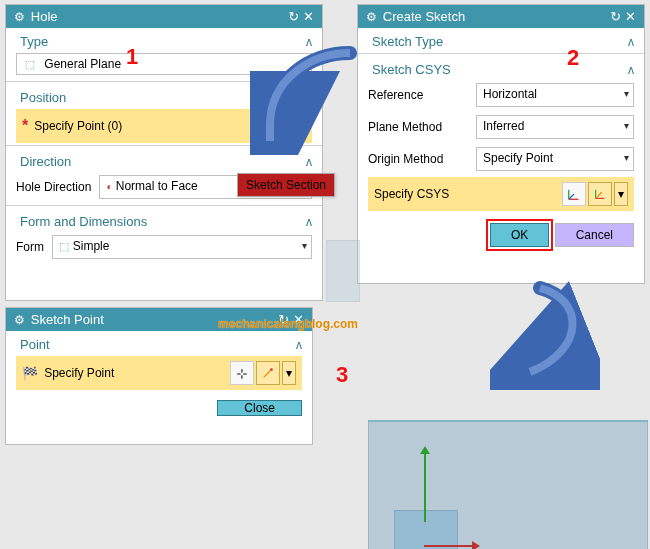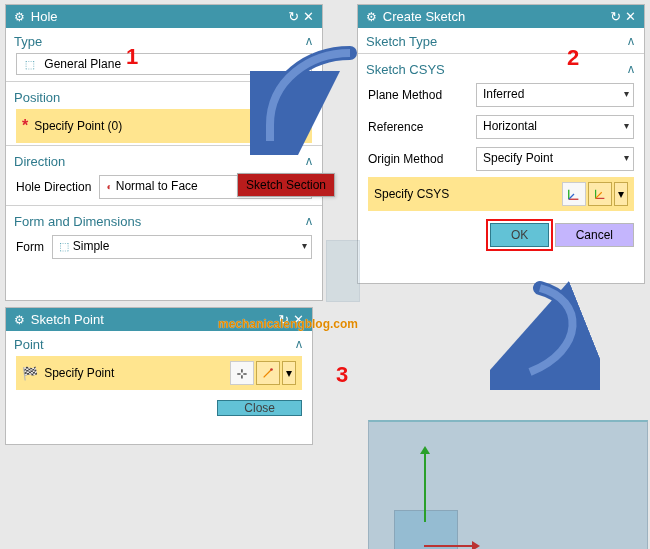--- a/index.html
+++ b/index.html
@@ -34,23 +34,24 @@
   }
   .panel-header .spacer { flex: 1; }
   .panel-header .hbtn {
     color: #fff;
     margin-left: 4px;
     font-size: 13px;
     cursor: pointer;
   }
   .section-title {
     color: #2e7a8c;
-    padding: 6px 10px 2px 8px;
+    padding: 6px 10px 2px 14px;
     font-size: 13px;
     display: flex;
+    align-items: center;
   }
   .section-title .caret {
     margin-left: auto;
     color: #2e7a8c;
     font-size: 12px;
   }
   .row {
     display: flex;
     align-items: center;
     padding: 4px 10px;
@@ -165,21 +166,21 @@
   .btn {
     border: 1px solid #b8b8b8;
     background: #c4b5fd;
     padding: 4px 20px;
     font-size: 12px;
     cursor: pointer;
   }
   .btn.ok {
     background: #62c2d6;
     border: 1px solid #2e7a8c;
-    color: #404040;
+    color: #000000;
   }
   .ok-wrap {
     outline: 2px solid #e11;
     padding: 2px;
     display: inline-block;
   }
   .button-row {
     text-align: right;
     padding: 8px 10px 10px 0;
   }
@@ -319,29 +320,29 @@
     <span class="caret">ᴧ</span>
   </div>
   <hr class="thin-hr">
 
   <div class="section-title">
     <span>Sketch CSYS</span>
     <span class="caret">ᴧ</span>
   </div>
 
   <div class="row">
+    <span style="width:100px;">Reference</span>
+    <div class="dropdown">
+      <span>Horizontal</span>
+    </div>
+  </div>
+  <div class="row">
     <span style="width:100px;">Plane Method</span>
     <div class="dropdown">
       <span>Inferred</span>
-    </div>
-  </div>
-  <div class="row">
-    <span style="width:100px;">Reference</span>
-    <div class="dropdown">
-      <span>Horizontal</span>
     </div>
   </div>
   <div class="row">
     <span style="width:100px;">Origin Method</span>
     <div class="dropdown">
       <span>Specify Point</span>
     </div>
   </div>
 
   <div class="yellow-row">

